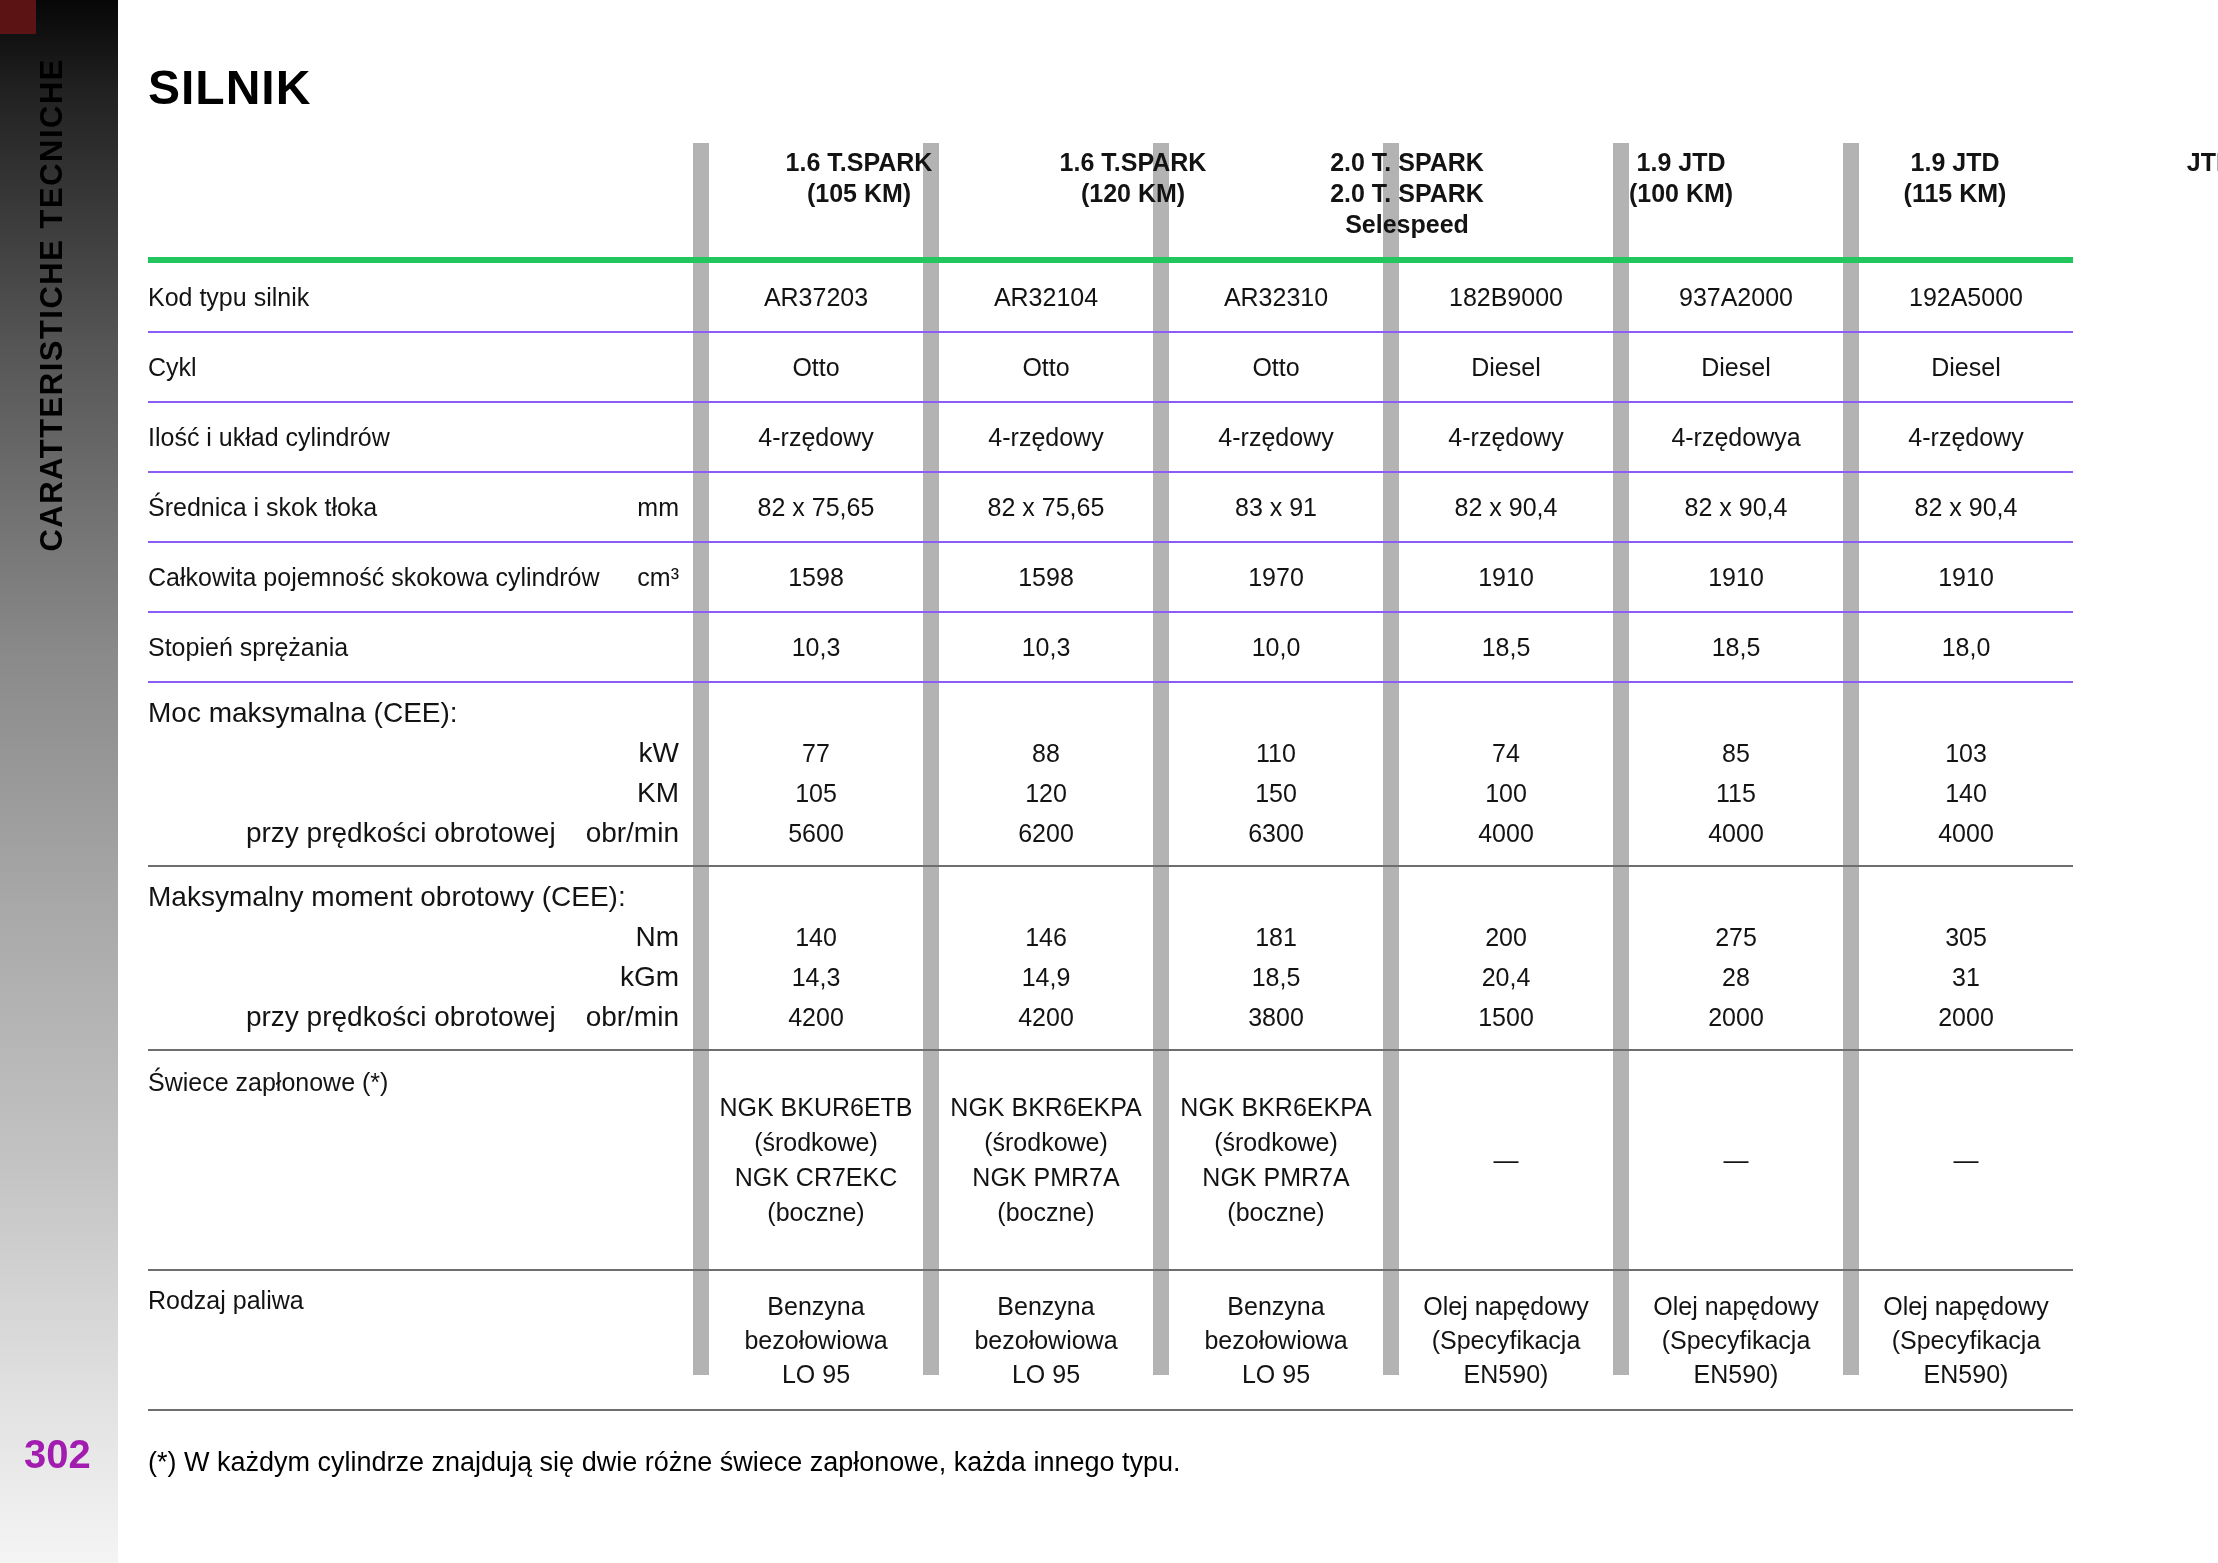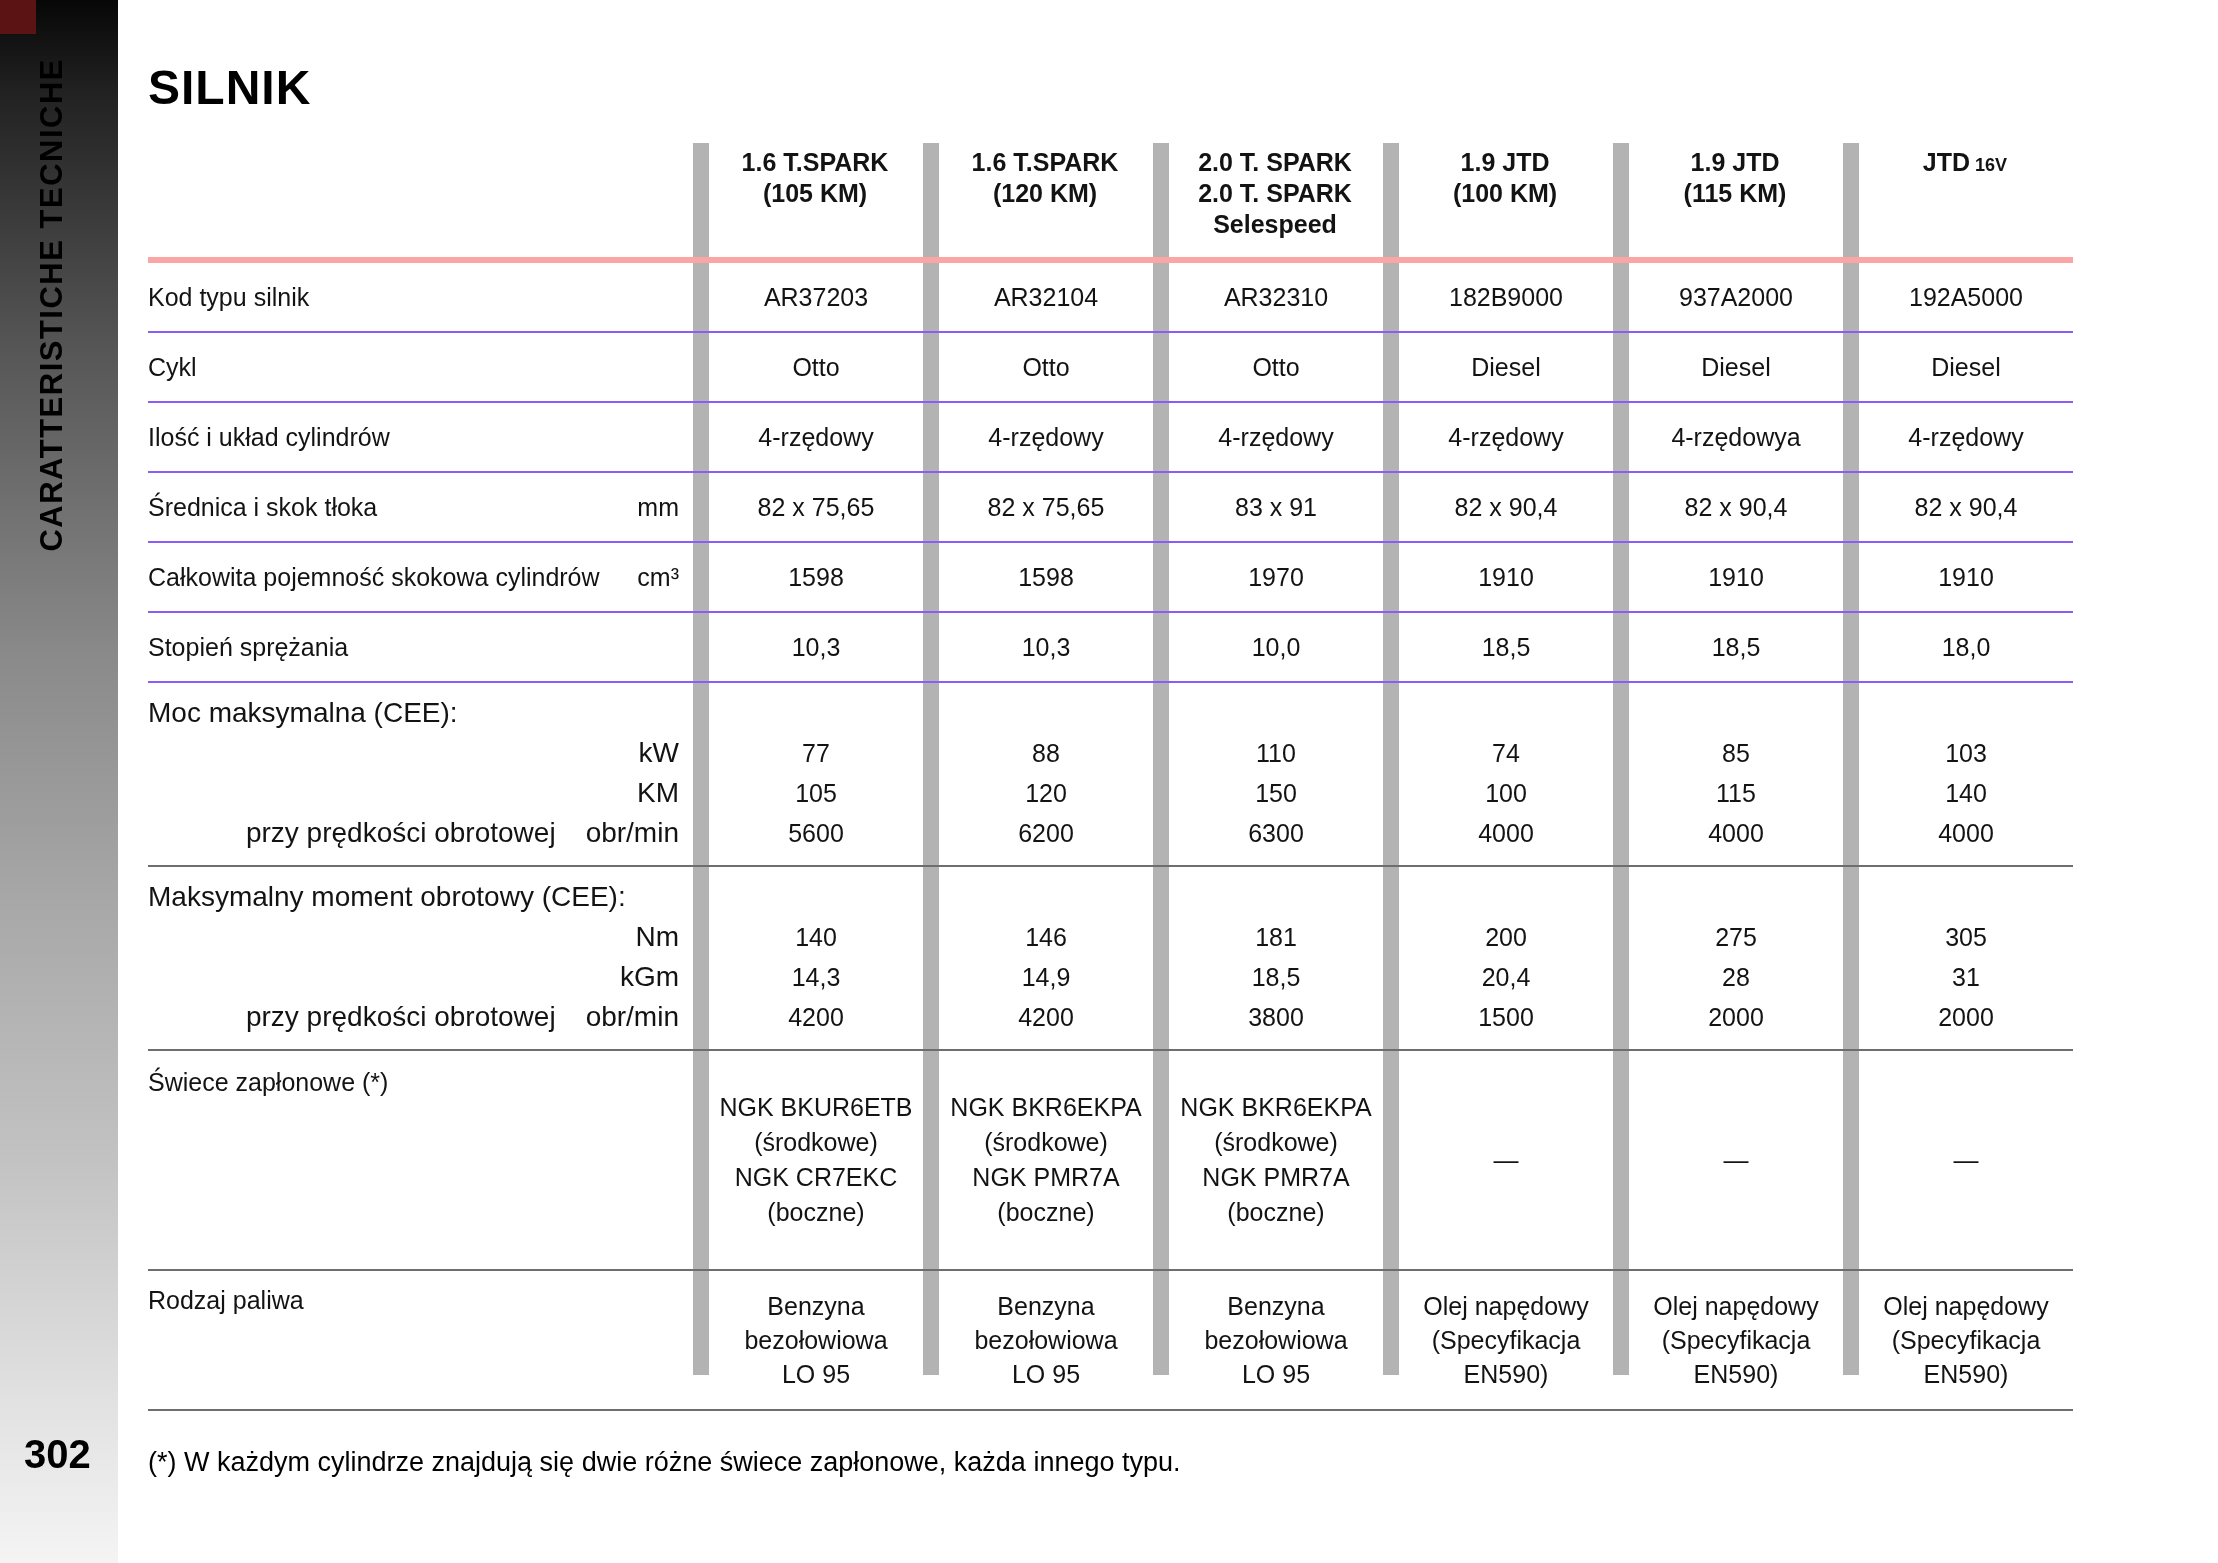--- a/index.html
+++ b/index.html
@@ -22,36 +22,36 @@
     background:#5c1313;
   }
   .vertical-label {
     position:absolute; top:58px; left:34px;
     writing-mode:vertical-rl; transform:rotate(180deg);
     font-size:31px; font-weight:bold; letter-spacing:1.5px; color:#000;
     white-space:nowrap;
   }
   .page-number {
     position:absolute; left:24px; top:1432px;
-    font-size:40px; font-weight:bold; color:#000000;
+    font-size:40px; font-weight:bold; color:#a21caf;
   }
 
   .content { position:absolute; left:148px; top:0; width:1940px; }
   .title { margin-top:60px; font-size:48px; font-weight:bold; letter-spacing:1px; color:#000; }
 
   .table { position:relative; margin-top:28px; width:1925px; }
   .vbar { position:absolute; top:0; width:16px; height:1232px; background:#b3b3b3; z-index:0; }
   .vbar.b0 { left:545px; } .vbar.b1 { left:775px; } .vbar.b2 { left:1005px; }
   .vbar.b3 { left:1235px; } .vbar.b4 { left:1465px; } .vbar.b5 { left:1695px; }
 
   .row {
     position:relative; z-index:1;
     display:grid; grid-template-columns:545px repeat(6,230px);
   }
-  .row.header { height:120px; border-bottom:6px solid #fca5a5; }
+  .row.header { height:120px; border-bottom:6px solid #22c55e;gap:44px; }
   .head {
     padding:4px 4px 0 18px; text-align:center;
     font-weight:bold; font-size:25px; line-height:31px;
     white-space:pre-line;
   }
   .suffix-small { font-size:18px; margin-left:5px; font-weight:bold; }
 
   .row.simple { height:70px; border-bottom:2px solid #8b5cf6; }
   .label-cell {
     display:flex; align-items:center;

